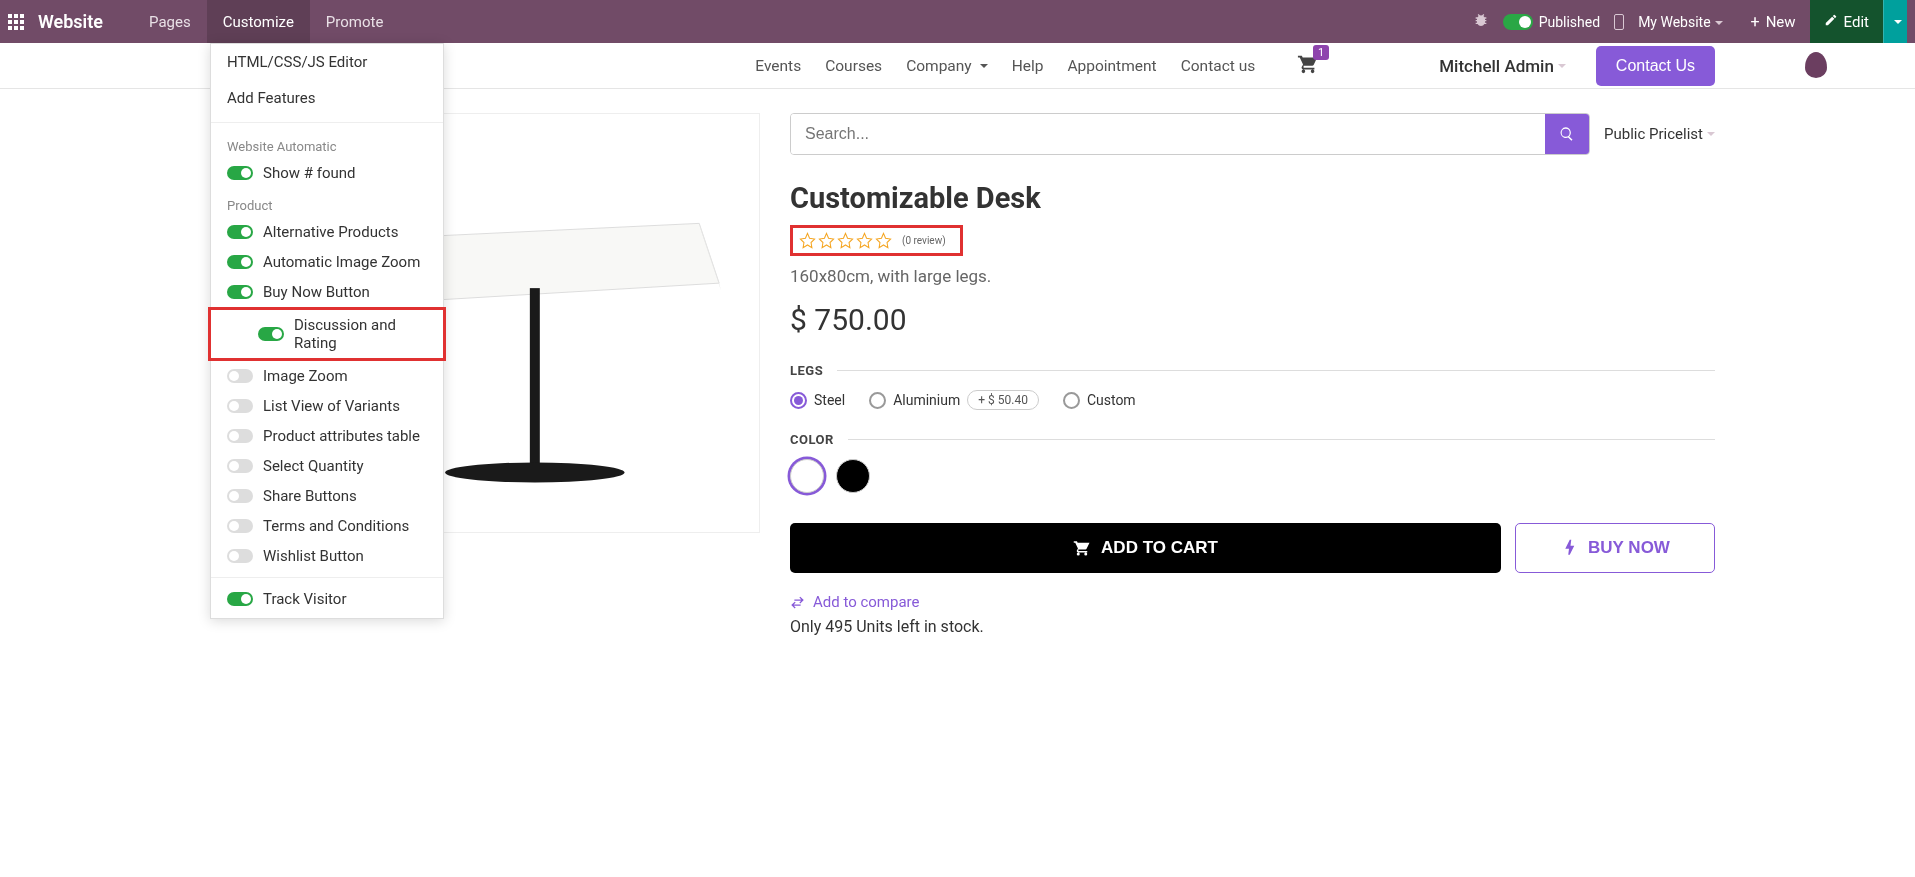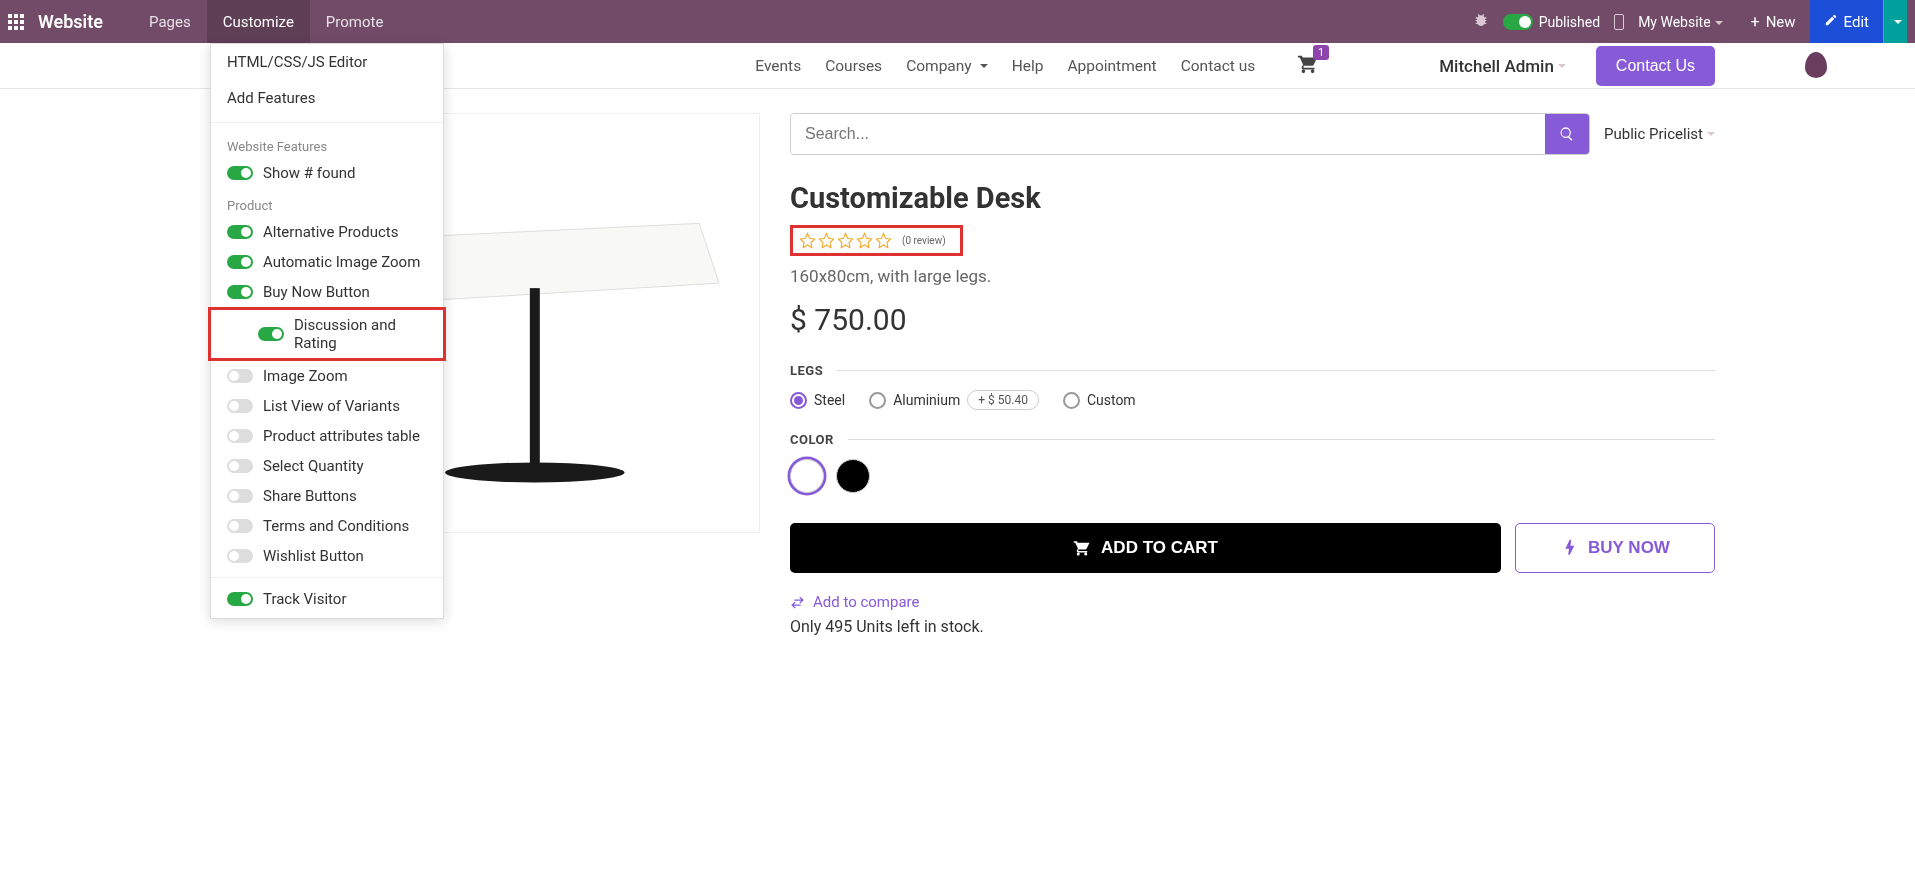--- a/index.html
+++ b/index.html
@@ -14,21 +14,21 @@
   .topmenu-item { padding: 0 16px; display:flex; align-items:center; cursor:pointer; font-size:15px; color:#e9e0e6; }
   .topmenu-item.active { background:#5f3f56; color:#fff; }
   .topbar-right { margin-left:auto; display:flex; align-items:center; gap:14px; }
   .bug-icon svg { width:16px; height:16px; fill:#d9c8d3;}
   .pub-toggle { display:flex; align-items:center; gap:6px; }
   .toggle { width:30px; height:16px; border-radius:10px; background:#2aa745; position:relative;}
   .toggle::after { content:""; width:12px; height:12px; background:#fff; border-radius:50%; position:absolute; top:2px; right:2px; }
   .mobile-icon { width:10px; height:16px; border:1.5px solid #d9c8d3; border-radius:2px; }
   .caret { border:4px solid transparent; border-top-color:#d9c8d3; display:inline-block; transform:translateY(2px); margin-left:4px;}
   .new-btn, .edit-btn { display:flex; align-items:center; gap:6px; font-size:15px; height:43px; padding:0 14px; cursor:pointer;}
-  .edit-btn { background:#1d4ed8; }
+  .edit-btn { background:#14532d; }
   .edit-caret-wrap { background:#00A09D; height:43px; width:24px; display:flex; align-items:center; justify-content:center; border-left:1px solid rgba(255,255,255,0.2);}
   .plus-icon { font-size:16px; }
   .pencil-icon svg { width:14px; height:14px; fill:#fff; }
   .drop-drop { position:absolute; top:52px; right:88px; width:22px; height:26px; background:#6b3e60; border-radius:50% 50% 50% 50% / 60% 60% 40% 40%; transform:rotate(0deg);}
   
   
   .siteheader { height:46px; border-bottom:1px solid #e5e5e5; display:flex; align-items:center; padding:0 200px 0 220px; position:relative; }
   .sitenav { display:flex; gap:24px; margin-left:auto; }
   .sitenav-item { color:#555; font-size:15.5px; cursor:pointer; display:flex; align-items:center; gap:4px;}
   .sitenav-item .caret { border-top-color:#555; }
@@ -150,21 +150,21 @@
       <span class="caret" style="border-top-color:#fff"></span>
     </div>
 </div>
 
 <div class="drop-drop"></div>
 
 <div class="customize-menu">
   <div class="cm-item">HTML/CSS/JS Editor</div>
   <div class="cm-item">Add Features</div>
   <div class="cm-divider"></div>
-  <div class="cm-section">Website Features</div>
+  <div class="cm-section">Website Automatic</div>
   <div class="cm-toggle-item">
     <div class="sm-toggle"></div>
     <span>Show # found</span>
   </div>
   <div class="cm-section">Product</div>
   <div id="product-toggles">
       <div class="cm-toggle-item">
         <div class="sm-toggle"></div>
         <span>Alternative Products</span>
       </div>

